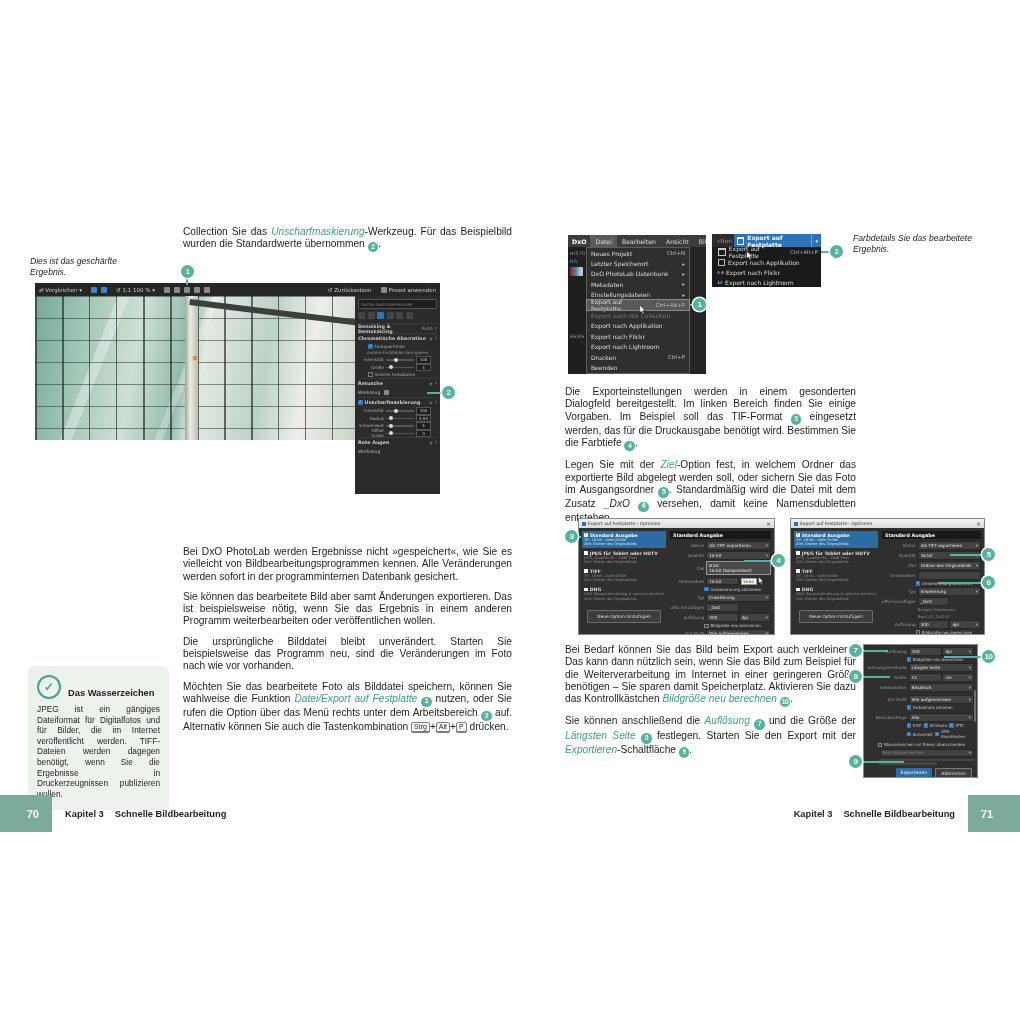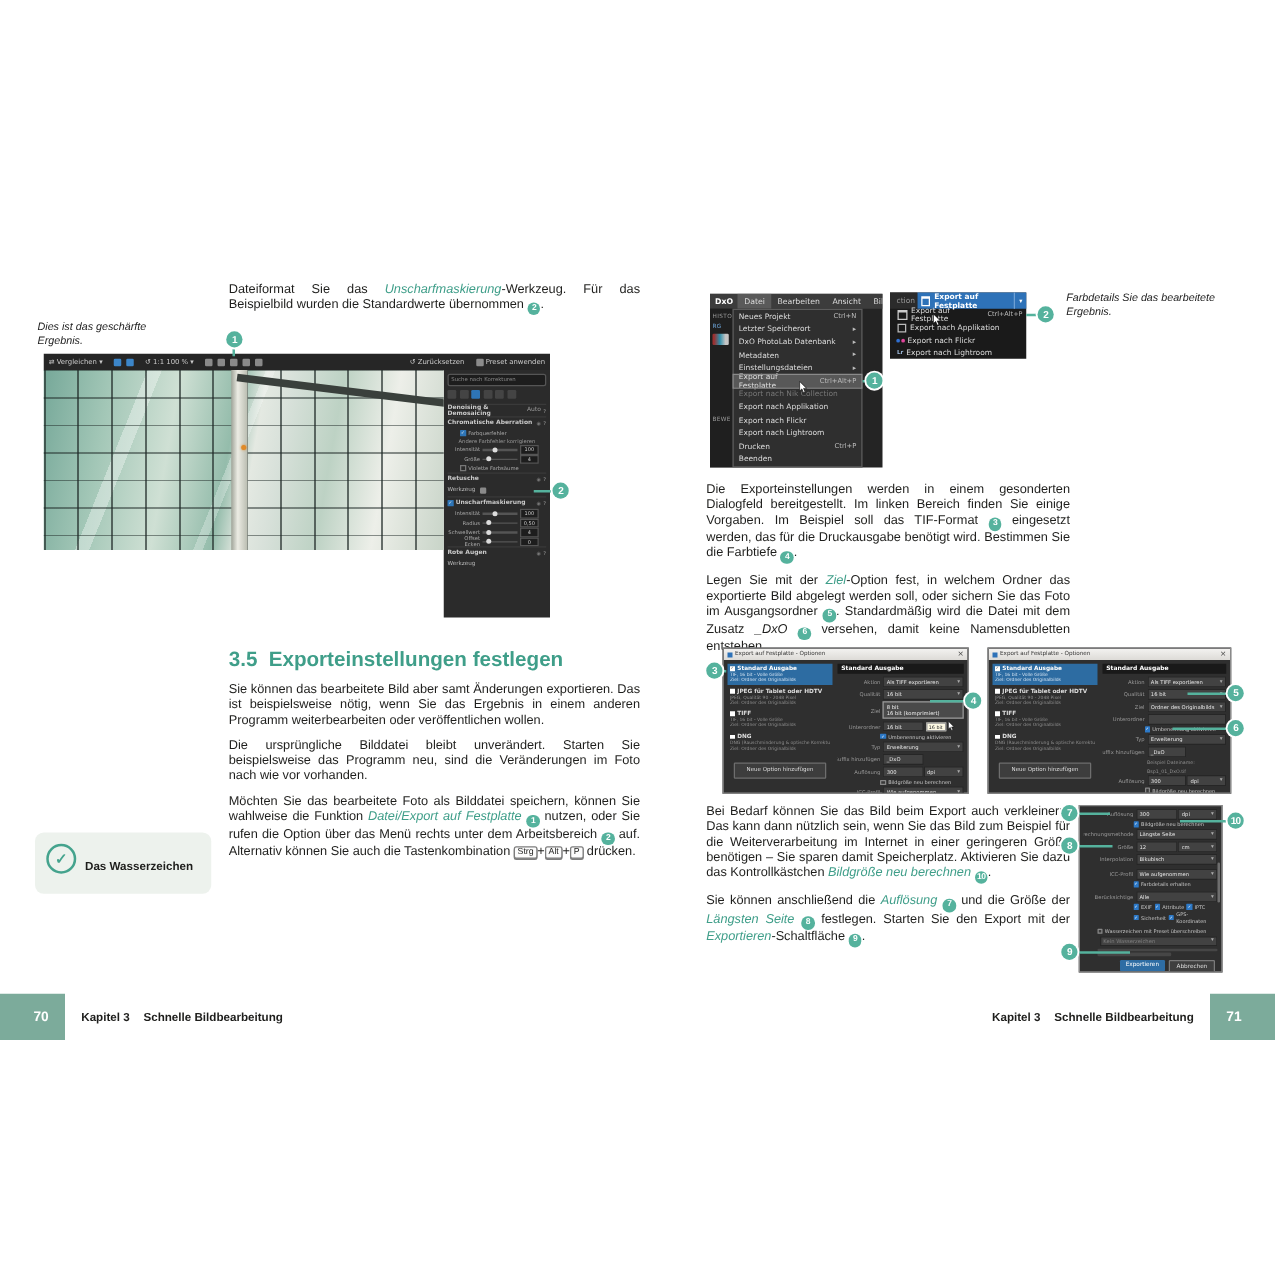--- a/index.html
+++ b/index.html
@@ -153,21 +153,21 @@
   .dbtn{height:9.5px;padding:0 5px;display:flex;align-items:center;font-size:4.6px;border-radius:1px;}
   .dbtn.pri{background:#2e6da4;color:#fff;}
   .dbtn.sec{background:#3e3e3e;color:#ddd;border:0.5px solid #7a7a7a;}
   .scrollb{position:absolute;right:1px;top:34%;width:2px;height:32px;background:#6e6e6e;border-radius:1px;}
 </style>
 </head>
 <body>
 
 <div class="spread">
 
-  <div class="abs par" style="left:183px;top:226px;width:329px;"><span>Dateiformat Sie das </span><span class="tl">Unscharfmaskierung</span><span>-Werkzeug. Für das Beispielbild wurden die Standardwerte übernommen </span><span class="cnum">2</span><span>.</span></div>
+  <div class="abs par" style="left:183px;top:226px;width:329px;"><span>Collection Sie das </span><span class="tl">Unscharfmaskierung</span><span>-Werkzeug. Für das Beispielbild wurden die Standardwerte übernommen </span><span class="cnum">2</span><span>.</span></div>
 
   <div class="abs cap" style="left:30px;top:256px;width:125px;">Dies ist das geschärfte Ergebnis.</div>
 
   <div class="clinev" style="left:186px;top:276px;height:9px;"></div>
   <div class="callout" style="left:181px;top:265px;">1</div>
 
   <div class="abs shot1 dui" style="left:35px;top:283px;">
     <div class="s1-tb">
       <div class="grp">
         <span>⇄</span>&nbsp;<span>Vergleichen</span>&nbsp;<span>▾</span>
@@ -295,35 +295,34 @@
         <div class="ptool">
           <span>Werkzeug</span>
         </div>
       </div>
     </div>
   </div>
 
   <div class="cline" style="left:427px;top:392px;width:17px;"></div>
   <div class="callout" style="left:442px;top:386px;">2</div>
 
-  <div class="abs h35" style="left:183px;top:519px;">
-    <span class="num">3.5</span><span>Exporteinstellungen festlegen</span>
-  </div>
 
   <div class="abs" style="left:183px;top:546px;width:329px;">
+    <div class="par mb"><span>Bei DxO PhotoLab werden Ergebnisse nicht »gespeichert«, wie Sie es vielleicht von Bildbearbeitungsprogrammen kennen. Alle Veränderungen werden sofort in der programminternen Datenbank gesichert.</span></div>
     <div class="par mb"><span>Sie können das bearbeitete Bild aber samt Änderungen exportieren. Das ist beispielsweise nötig, wenn Sie das Ergebnis in einem anderen Programm weiterbearbeiten oder veröffentlichen wollen.</span></div>
     <div class="par mb"><span>Die ursprüngliche Bilddatei bleibt unverändert. Starten Sie beispielsweise das Programm neu, sind die Veränderungen im Foto nach wie vor vorhanden.</span></div>
     <div class="par"><span>Möchten Sie das bearbeitete Foto als Bilddatei speichern, können Sie wahlweise die Funktion </span><span class="tl">Datei/Export auf Festplatte</span><span> </span><span class="cnum">1</span><span> nutzen, oder Sie rufen die Option über das Menü rechts unter dem Arbeitsbereich </span><span class="cnum">2</span><span> auf. Alternativ können Sie auch die Tastenkombination </span><span class="keycap">Strg</span><span>+</span><span class="keycap">Alt</span><span>+</span><span class="keycap">P</span><span> drücken.</span></div>
   </div>
 
   <div class="abs tip" style="left:28px;top:666px;">
     <div class="tip-head">
       <span class="tip-ico">✓</span>
       <span class="tip-title">Das Wasserzeichen</span>
     </div>
+    <div class="tip-body">JPEG ist ein gängiges Dateiformat für Digitalfotos und für Bilder, die im Internet veröffentlicht werden. TIFF-Dateien werden dagegen benötigt, wenn Sie die Ergebnisse in Druckerzeugnissen publizieren wollen.</div>
   </div>
 
   <div class="abs pagebox" style="left:0;top:795px;width:52px;justify-content:flex-end;padding-right:13px;box-sizing:border-box;">70</div>
   <div class="abs foot-txt" style="left:65px;top:795px;">
     <span class="sp">Kapitel 3</span>
       <span>Schnelle Bildbearbeitung</span>
   </div>
 
   <div class="abs m1 dui" style="left:568px;top:235px;">
     <div class="m1-bar">

